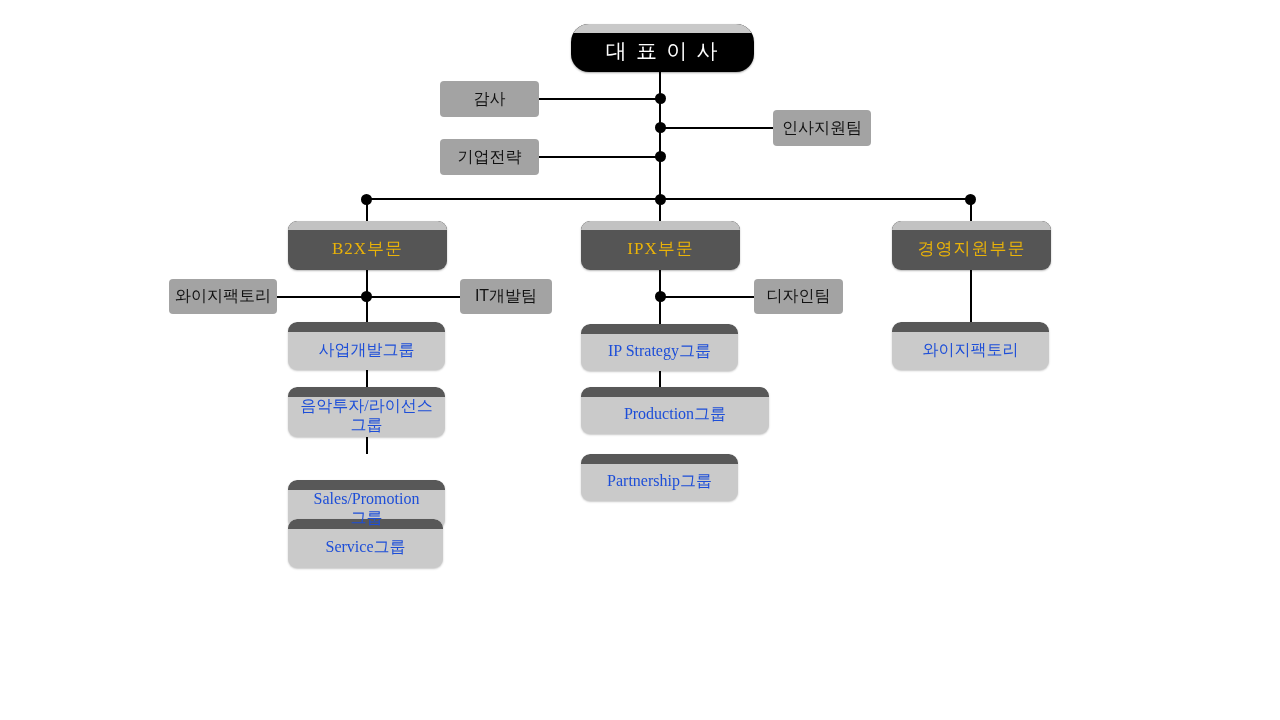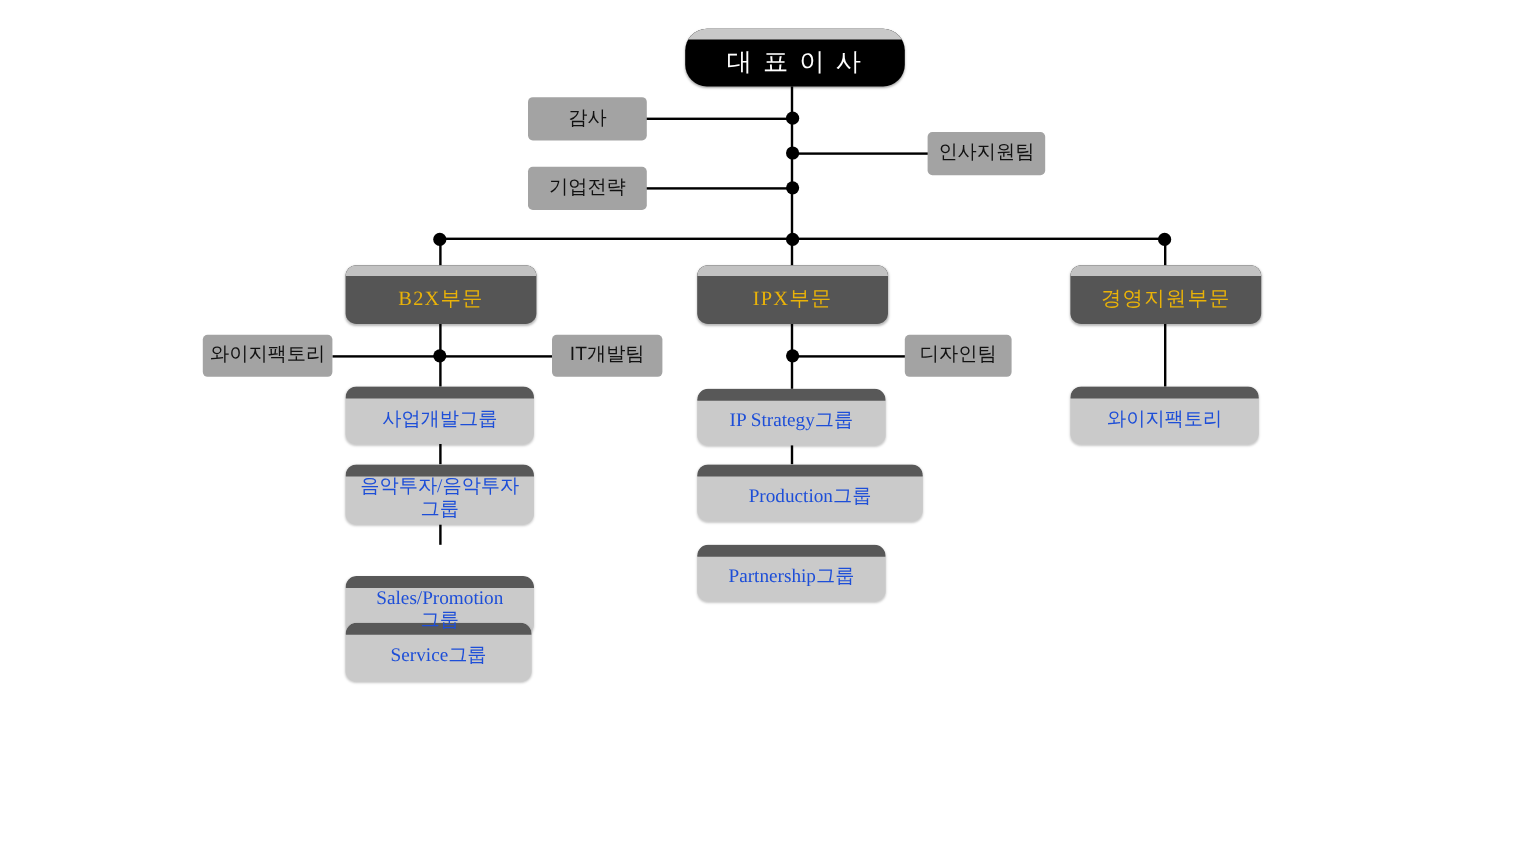--- a/index.html
+++ b/index.html
@@ -196,21 +196,21 @@
     <span class="lbl">디자인팀</span>
   </div>
 
   <div class="box group" style="left:288px; top:322px; width:157px; height:48px;">
     <span class="cap"></span>
     <span class="lbl">사업개발그룹</span>
   </div>
 
   <div class="box group" style="left:288px; top:387px; width:157px; height:50px;">
     <span class="cap"></span>
-    <span class="lbl">음악투자/음악투자
+    <span class="lbl">음악투자/라이선스
 그룹</span>
   </div>
 
   <div class="box group" style="left:288px; top:454px; width:157px; height:49px;margin-top:26px;">
     <span class="cap"></span>
     <span class="lbl">Sales/Promotion
 그룹</span>
   </div>
 
   <div class="box group" style="left:288px; top:519px; width:155px; height:49px;text-align:right;">

